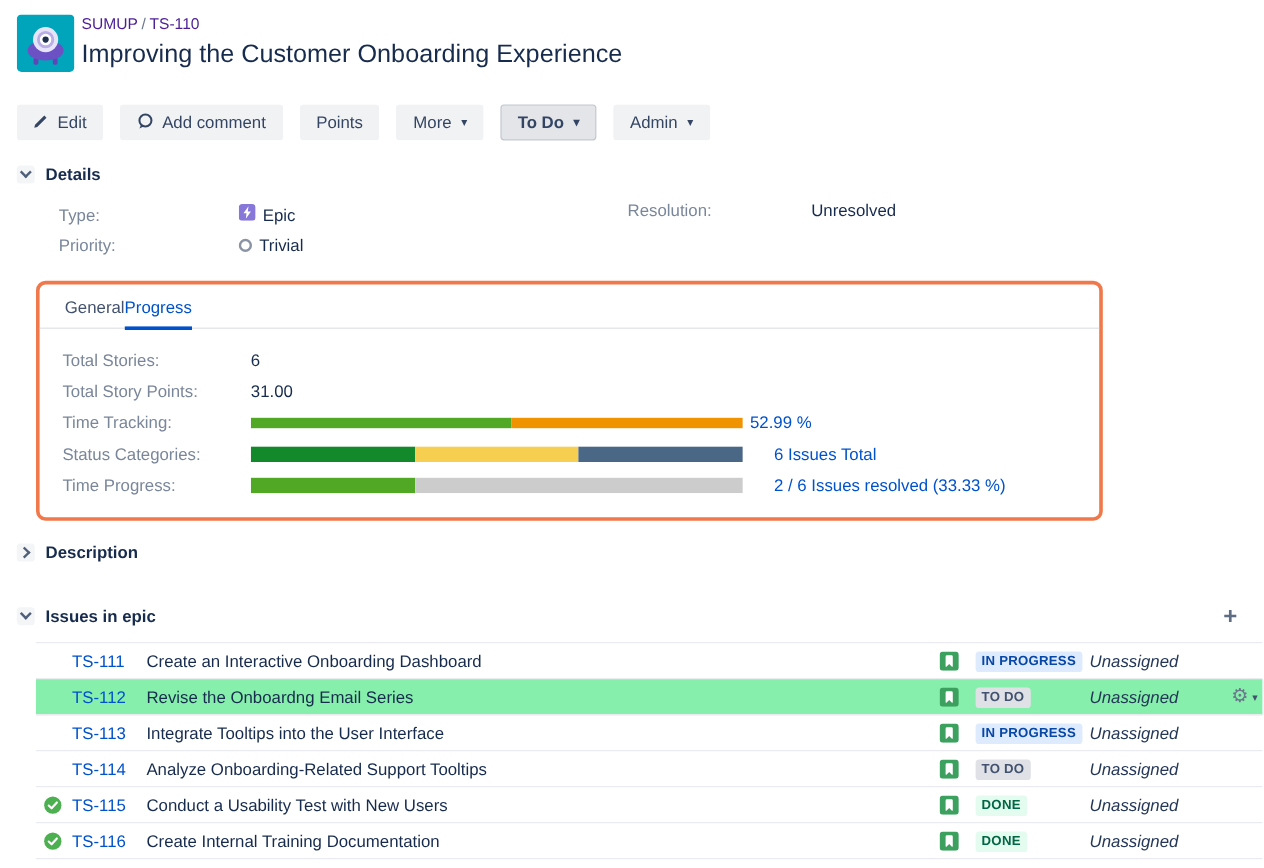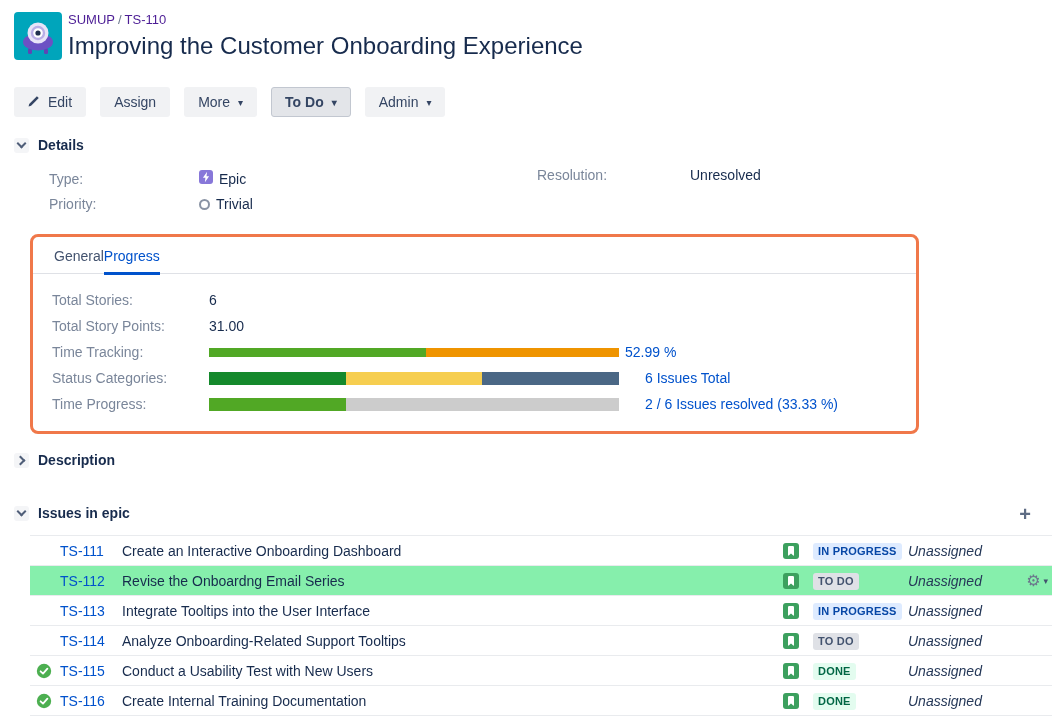--- a/index.html
+++ b/index.html
@@ -7,21 +7,21 @@
   body { font-family:"Liberation Sans", sans-serif; color:#172b4d; }
   .page { position:relative; width:1053px; height:723px; background:#fff; overflow:hidden; }
 
   
   .header { display:flex; align-items:flex-start; padding:12px 0 0 14px; }
   .avatar { width:48px; height:48px; flex:0 0 48px; }
   .header-text { margin-left:6px; }
   .breadcrumb { font-size:13px; line-height:16px; }
   .breadcrumb a { color:#4c1d95; text-decoration:none; cursor:pointer; }
   .breadcrumb .sep { color:#6b778c; padding:0 3px; }
-  .page-title { font-size:24px; line-height:30px; font-weight:400; color:#172b4d; margin-top:3px; }
+  .page-title { font-size:21px; line-height:30px; font-weight:400; color:#172b4d; margin-top:3px; }
 
   
   .toolbar { display:flex; gap:14px; margin:26px 0 0 14px; }
   .btn { display:inline-flex; align-items:center; gap:7px; height:30px; padding:0 13px;
          background:#f1f2f4; border:1px solid transparent; border-radius:3px;
          font-family:inherit; font-size:14px; color:#344563; cursor:pointer; white-space:nowrap; }
   .btn .caret { font-size:10px; color:#344563; margin-left:1px; }
   .btn.status-btn { background:#e3e5e9; border-color:#c2c7d0; font-weight:700; }
 
   
@@ -30,21 +30,21 @@
   .twisty::after { content:""; position:absolute; width:5px; height:5px;
                    border-right:2px solid #505f79; border-bottom:2px solid #505f79; }
   .twisty.down::after { left:3.5px; top:2.5px; transform:rotate(45deg); }
   .twisty.right::after { left:2.5px; top:4px; transform:rotate(-45deg); }
 
   .details-section { margin:20px 0 0 14px; position:relative; }
   .details-fields { position:relative; margin-top:9px; }
   .field-row { display:flex; align-items:flex-end; height:25px; margin-left:35px; font-size:14px; }
   .field-label { width:150px; color:#7a869a; }
   .field-value { display:flex; align-items:center; gap:6px; color:#172b4d; }
-  .field-right { position:absolute; left:523px; top:0; display:flex; align-items:center; height:25px; font-size:14px; }
+  .field-right { position:absolute; left:509px; top:0; display:flex; align-items:center; height:25px; font-size:14px; }
   .field-right .field-label { width:153px; }
   .trivial-dot { width:11px; height:11px; border:2px solid #8993a4; border-radius:50%; display:inline-block; }
 
   
   .progress-box { margin:22px 0 0 16px; width:889px; border:3px solid #f0784a; border-radius:8px; background:#fff; padding-bottom:14px; }
   .tabs { display:flex; padding:11px 0 0 21px; border-bottom:1px solid #dfe1e6; }
   .tab { font-size:14px; color:#42526e; padding-bottom:8px; cursor:pointer; }
   .tab.active { color:#0052cc; border-bottom:3px solid #0052cc; margin-bottom:-2px; }
   .p-rows { margin-top:13px; }
   .p-row { display:flex; align-items:center; min-height:26px; margin-left:19px; font-size:14px; }
@@ -112,21 +112,30 @@
   <div class="toolbar">
     <button class="btn">
       <span>
         <svg width="13" height="13" viewBox="0 0 14 14">
             <path d="M1.3 10.7 L9.6 2.4 l2 2 L3.3 12.7 l-2.7.7 z" fill="#344563"></path>
           </svg>
       </span>
       <span>Edit</span>
     </button>
     <button class="btn">
-      <span>Assign</span>
+      <span>
+        <svg width="14" height="14" viewBox="0 0 14 14">
+          <circle cx="7.2" cy="6.4" r="5" fill="none" stroke="#344563" stroke-width="1.7"></circle>
+          <path d="M3.6 10 L2.2 13 l3.4-1.5 z" fill="#344563"></path>
+        </svg>
+      </span>
+      <span>Add comment</span>
+    </button>
+    <button class="btn">
+      <span>Points</span>
     </button>
     <button class="btn">
       <span>More</span>
       <span class="caret">▾</span>
     </button>
     <button class="btn status-btn">
       <span>To Do</span>
       <span class="caret">▾</span>
     </button>
     <button class="btn">

